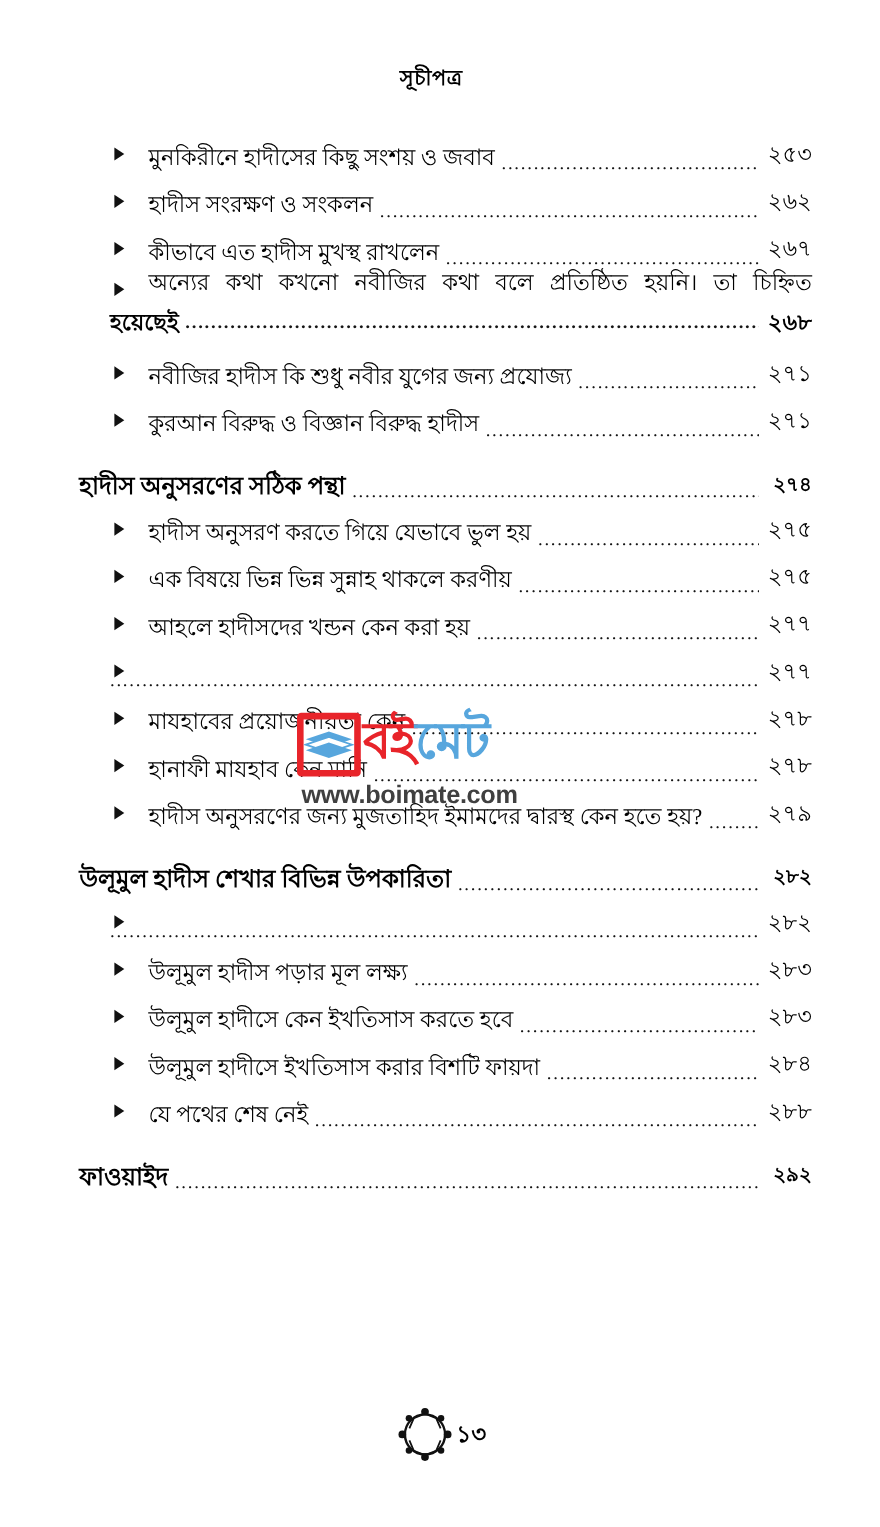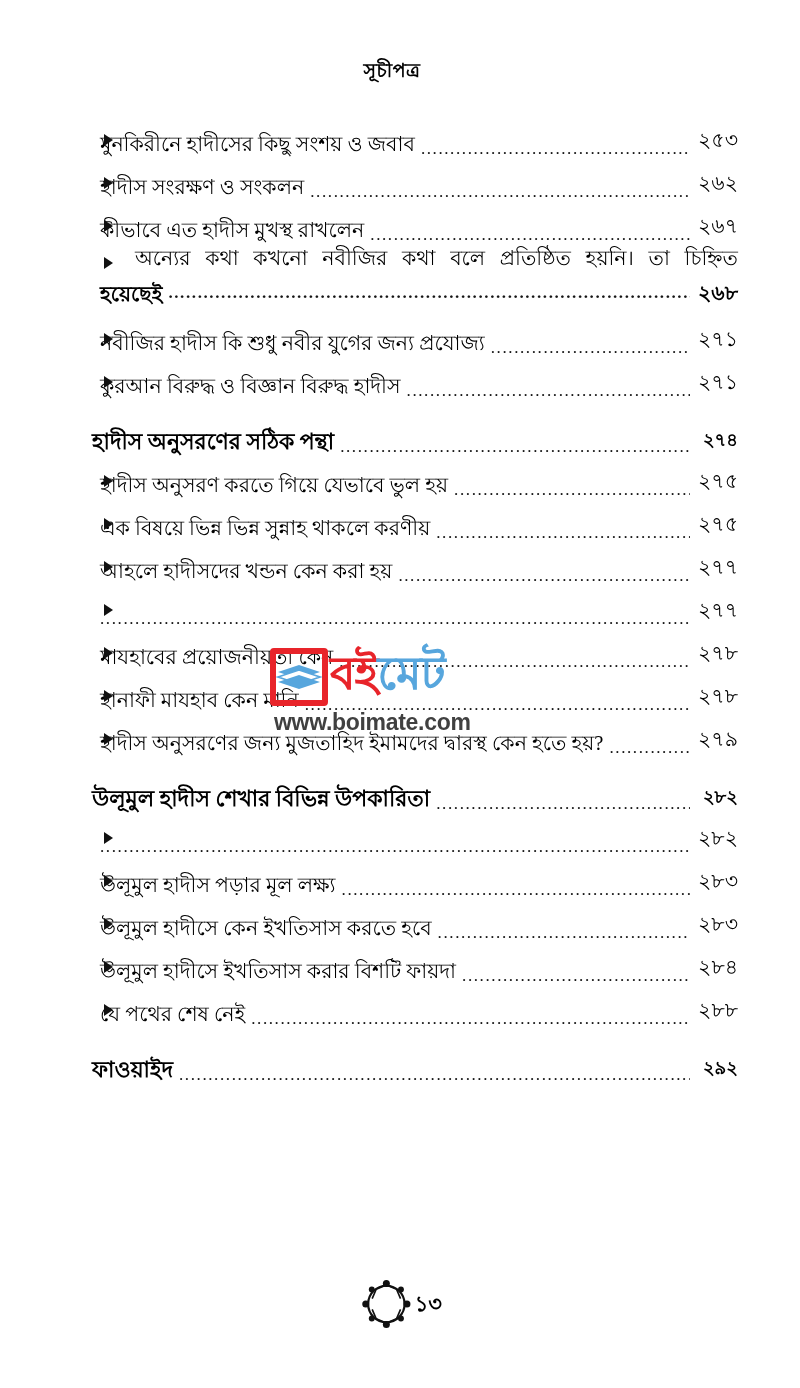--- a/index.html
+++ b/index.html
@@ -53,21 +53,20 @@
   }
 
   .toc-row.entry {
     padding-left: 100px;
     min-height: 43px;
   }
 
   .toc-row.heading {
     min-height: 50px;
     margin-top: 6px;
-    margin-left: 20px;
   }
 
   .bullet {
     position: absolute;
     left: 104px;
     bottom: 13px;
     width: 0;
     height: 0;
     border-top: 6px solid transparent;
     border-bottom: 6px solid transparent;
@@ -76,20 +75,21 @@
 
   .label {
     white-space: nowrap;
     font-size: 20.5px;
     line-height: 1.35;
     padding-right: 6px;
     flex: 0 0 auto;
   }
 
   .toc-row.entry .label {
+    margin-left: 35px;
   }
 
   .toc-row.heading .label {
     font-size: 22px;
     font-weight: 700;
   }
 
   .leader {
     flex: 1 1 auto;
     position: relative;

